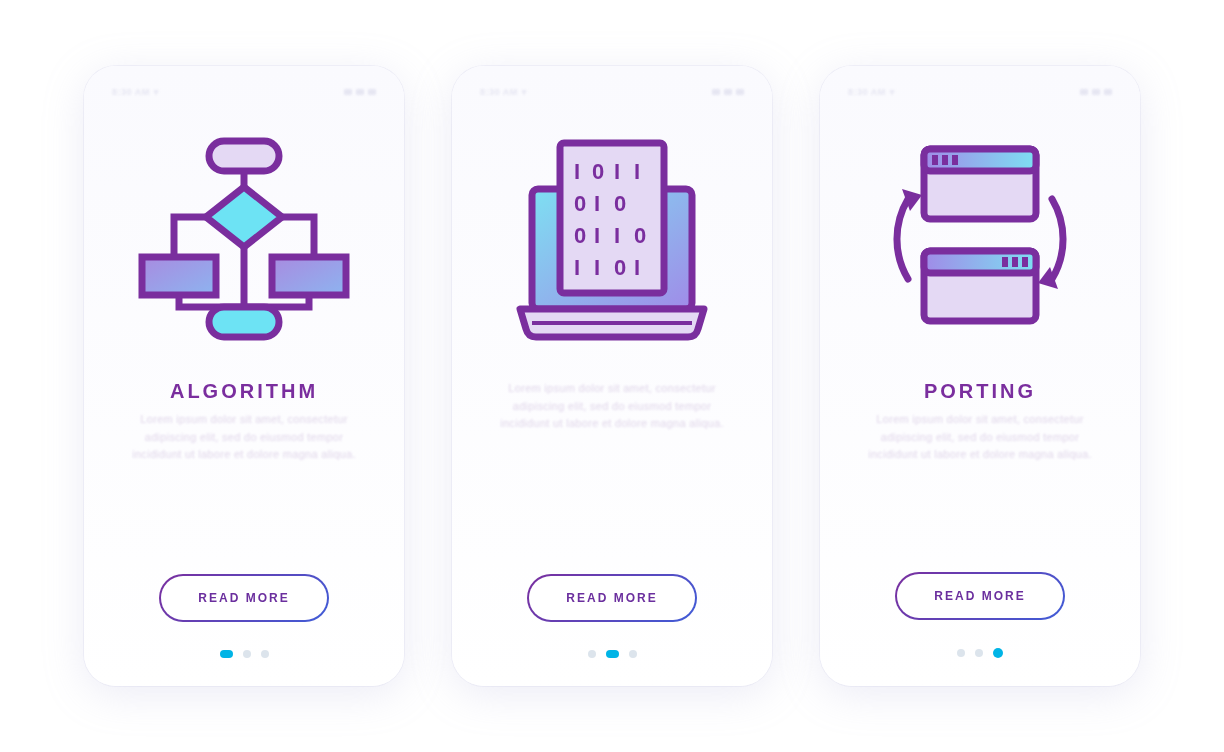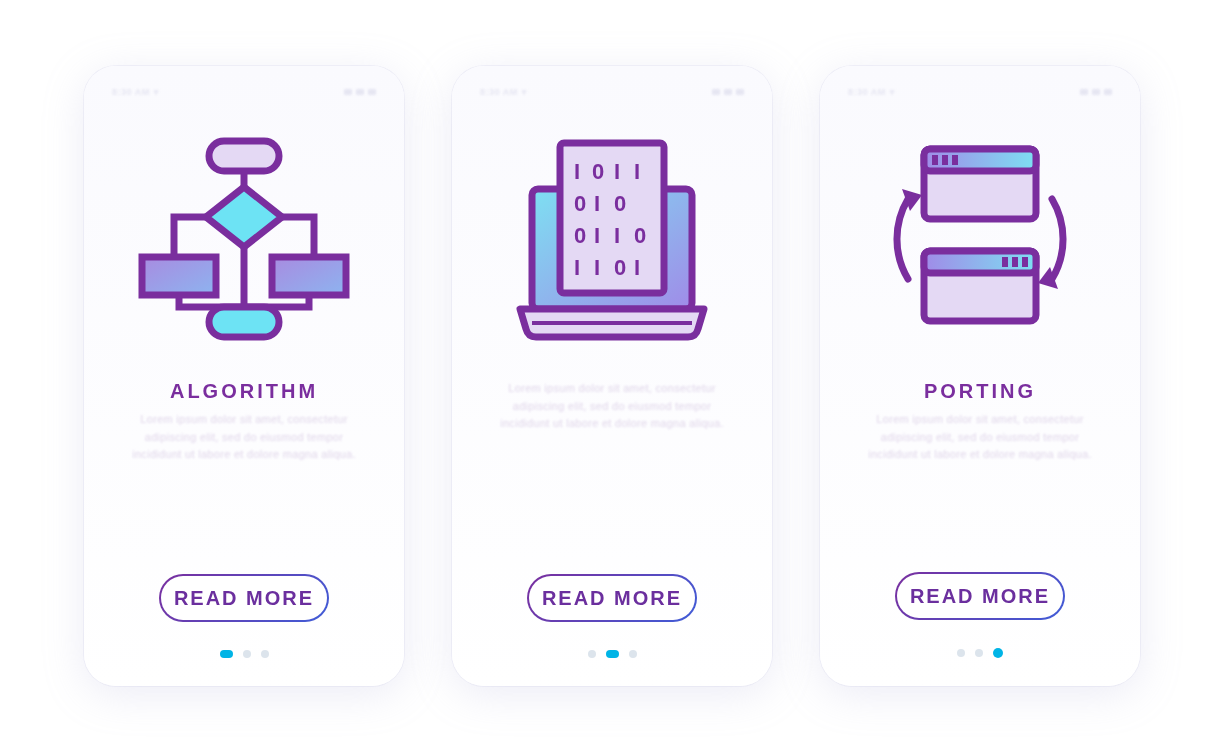--- a/index.html
+++ b/index.html
@@ -103,21 +103,21 @@
       height: 48px;
       border-radius: 26px;
       background: #ffffff;
       border: 2px solid transparent;
       background-image: linear-gradient(#fff, #fff), linear-gradient(135deg, #7a2e9e 0%, #3f5dd8 100%);
       background-origin: border-box;
       background-clip: padding-box, border-box;
       display: flex;
       justify-content: center;
       align-items: center;
-      font-size: 20px;
+      font-size: 12px;
       font-weight: 700;
       letter-spacing: 2px;
       color: #6b2f9e;
       cursor: pointer;
       text-transform: uppercase;
       margin-top: auto;
       margin-bottom: 28px;
     }
 
     .dots {

